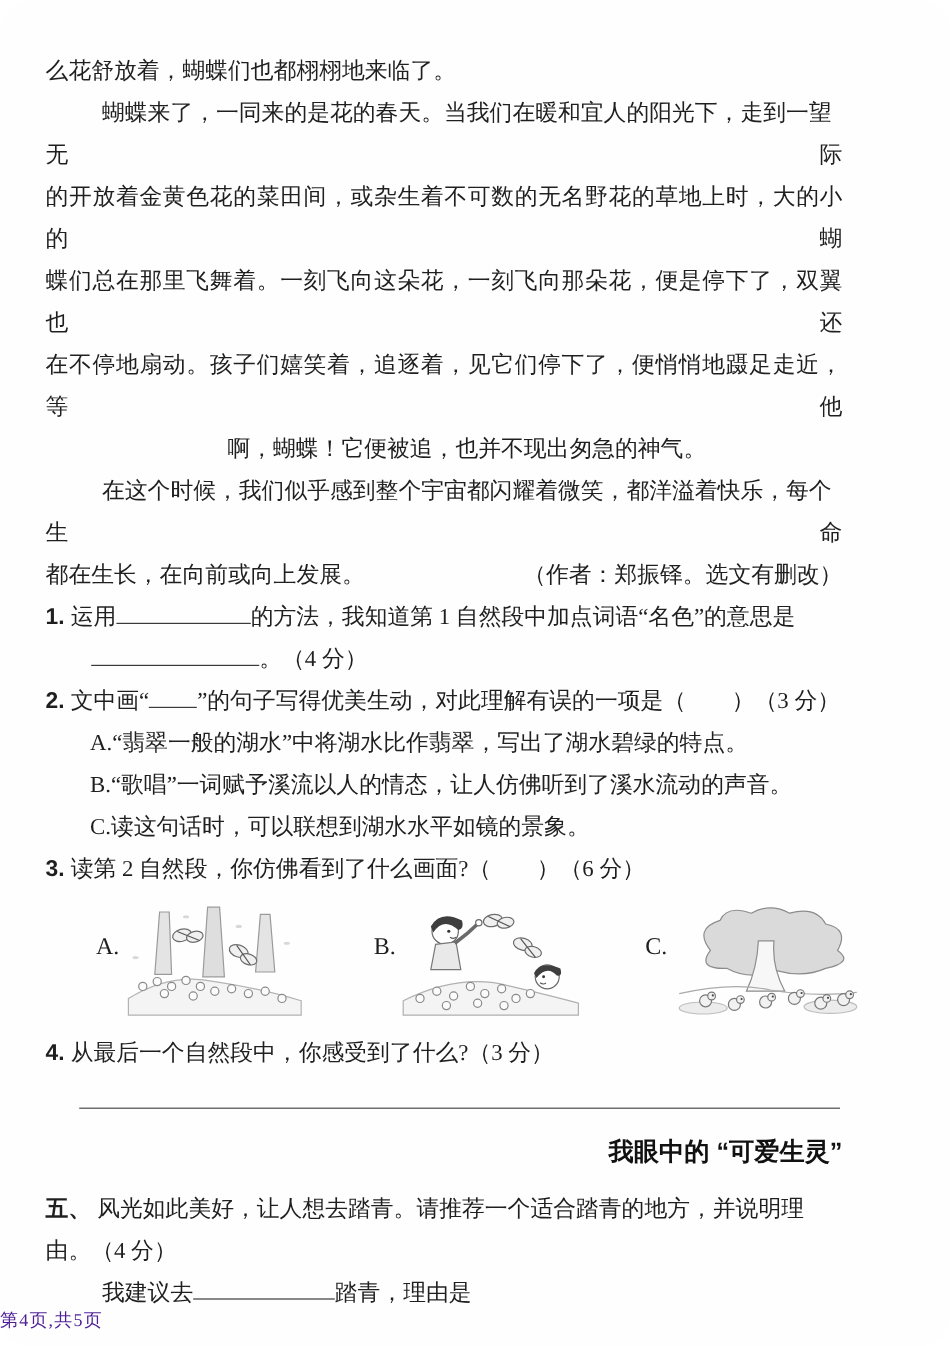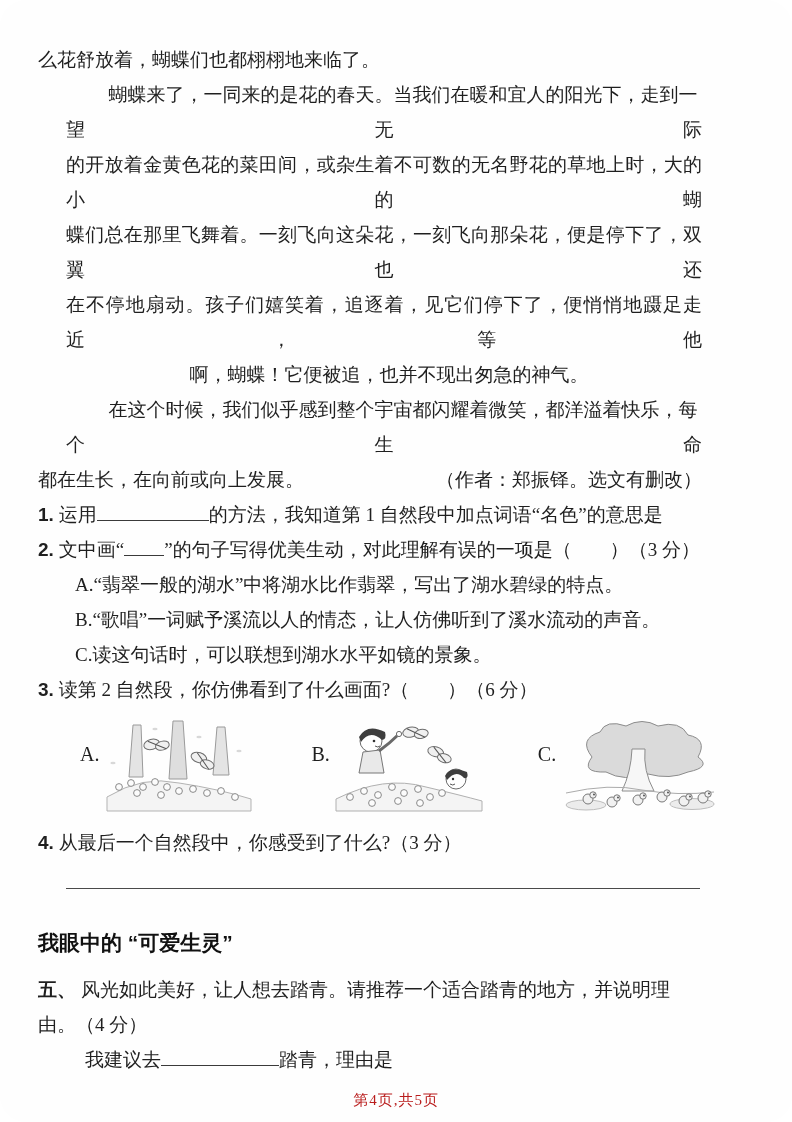--- a/index.html
+++ b/index.html
@@ -5,45 +5,45 @@
   html,body{margin:0;padding:0;background:#ffffff;}
   .page{
     width:792px;height:1122px;box-sizing:border-box;position:relative;
     background:#fefefe;
     padding:42px 90px 0 38px;
     font-family:"Liberation Serif","DejaVu Serif",serif;
     font-size:19px;color:#1f1f1f;border-radius:26px;
   }
   .pline{line-height:35px;white-space:nowrap;}
   .pline.indent{text-indent:2em;text-align:center;}
-  .fill{text-align:justify;text-align-last:justify;white-space:normal;margin-left:28px;}
+  .fill{text-align:justify;text-align-last:justify;white-space:normal;}
   .flexline{display:flex;}
   .flexline .author{margin-left:auto;}
   .q{line-height:35px;}
   .qnum{font-family:"Liberation Sans","DejaVu Sans",sans-serif;font-weight:bold;margin-right:5px;}
   .opt{margin-left:37px;}
   .blank{display:inline-block;border-bottom:1.6px solid #3a3a3a;height:1em;vertical-align:baseline;}
   .w112{width:112px}.w140{width:140px}.w40{width:40px}.w118{width:118px}
   .q1b{margin-left:38px;}
   .figrow{display:flex;align-items:flex-start;margin:10px 0 4px 0;height:104px;}
   .fig{display:flex;align-items:flex-start;}
   .figlabel{font-size:20px;margin:26px 4px 0 0;}
   .fig-a{margin-left:42px;}
   .fig-b{margin-left:58px;}
   .fig-c{margin-left:54px;}
   .ansline{border-bottom:1.6px solid #4a4a4a;height:0;margin:28px 0 0 28px;width:634px;}
   .sectitle{
     font-family:"Liberation Sans","DejaVu Sans",sans-serif;font-weight:bold;
-    font-size:21px;text-align:left;margin-top:37px;line-height:34px;color:#111;
+    font-size:21px;text-align:right;margin-top:20px;line-height:34px;color:#111;
   }
   .q5{margin-top:12px;}
   .q5line2{margin-left:47px;line-height:36px;}
   .footer{
-    position:absolute;left:0;right:0;bottom:12px;text-align:center;
-    font-size:15px;color:#b91c1c;letter-spacing:1px;
+    position:absolute;left:0;right:0;bottom:12px;
+    font-size:15px;color:#4c1d95;letter-spacing:1px;
   }
   svg{display:block;}
 </style>
 </head>
 <body>
 
 <div class="page">
 
   <div>
     <div class="pline">么花舒放着，蝴蝶们也都栩栩地来临了。</div>
@@ -54,20 +54,23 @@
     <div class="pline indent">啊，蝴蝶！它便被追，也并不现出匆急的神气。</div>
     <div class="pline indent fill">在这个时候，我们似乎感到整个宇宙都闪耀着微笑，都洋溢着快乐，每个生命</div>
     <div class="pline flexline">
       <span>都在生长，在向前或向上发展。</span>
       <span class="author">（作者：郑振铎。选文有删改）</span>
     </div>
   </div>
 
   <div class="q">
     <span class="qnum">1.</span><span>运用</span><span class="blank w112"></span><span>的方法，我知道第 1 自然段中加点词语“名色”的意思是</span>
+  </div>
+  <div class="q q1b">
+    <span class="blank w140"></span><span>。（4 分）</span>
   </div>
 
   <div class="q">
     <span class="qnum">2.</span><span>文中画“</span><span class="blank w40"></span><span>”的句子写得优美生动，对此理解有误的一项是（　　）（3 分）</span>
   </div>
   <div class="q opt">A.“翡翠一般的湖水”中将湖水比作翡翠，写出了湖水碧绿的特点。</div>
   <div class="q opt">B.“歌唱”一词赋予溪流以人的情态，让人仿佛听到了溪水流动的声音。</div>
   <div class="q opt">C.读这句话时，可以联想到湖水水平如镜的景象。</div>
 
   <div class="q">

